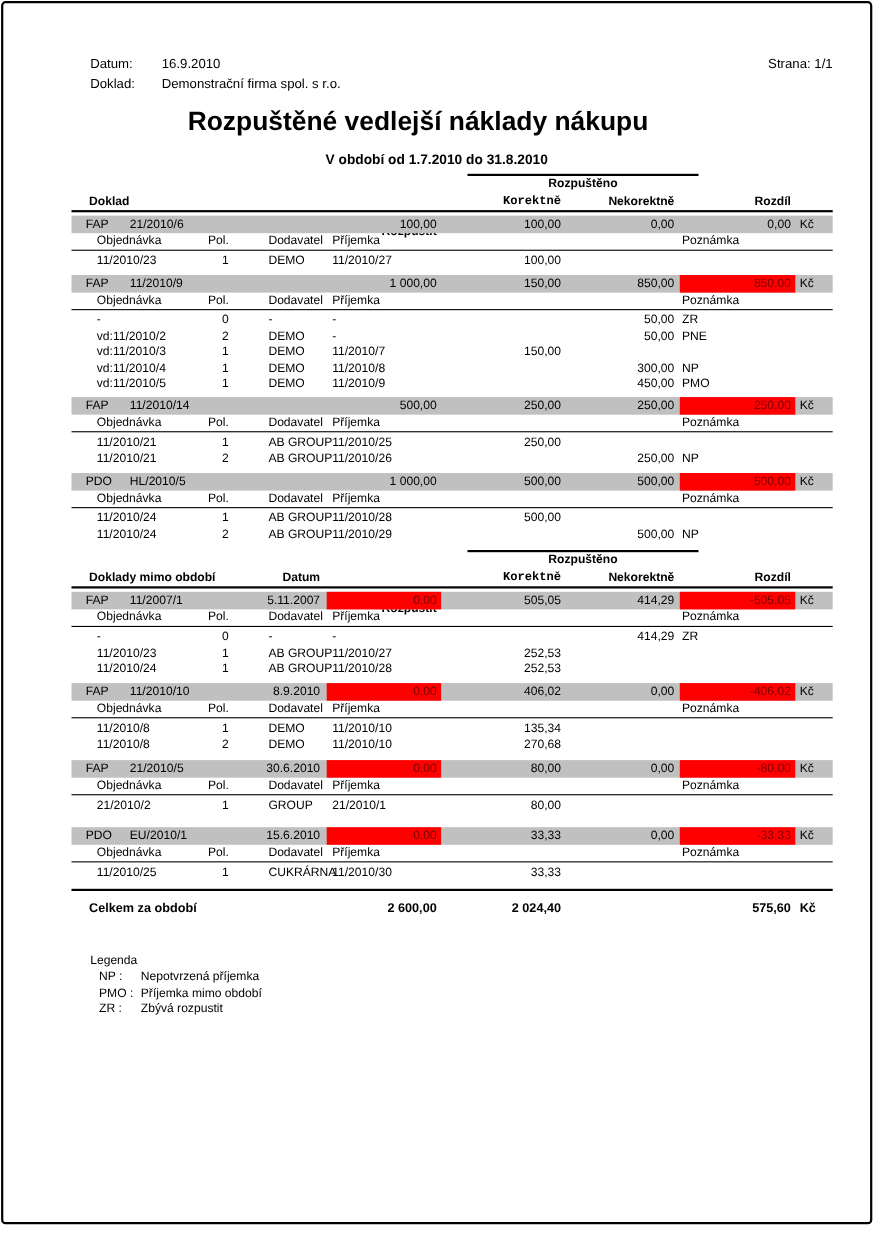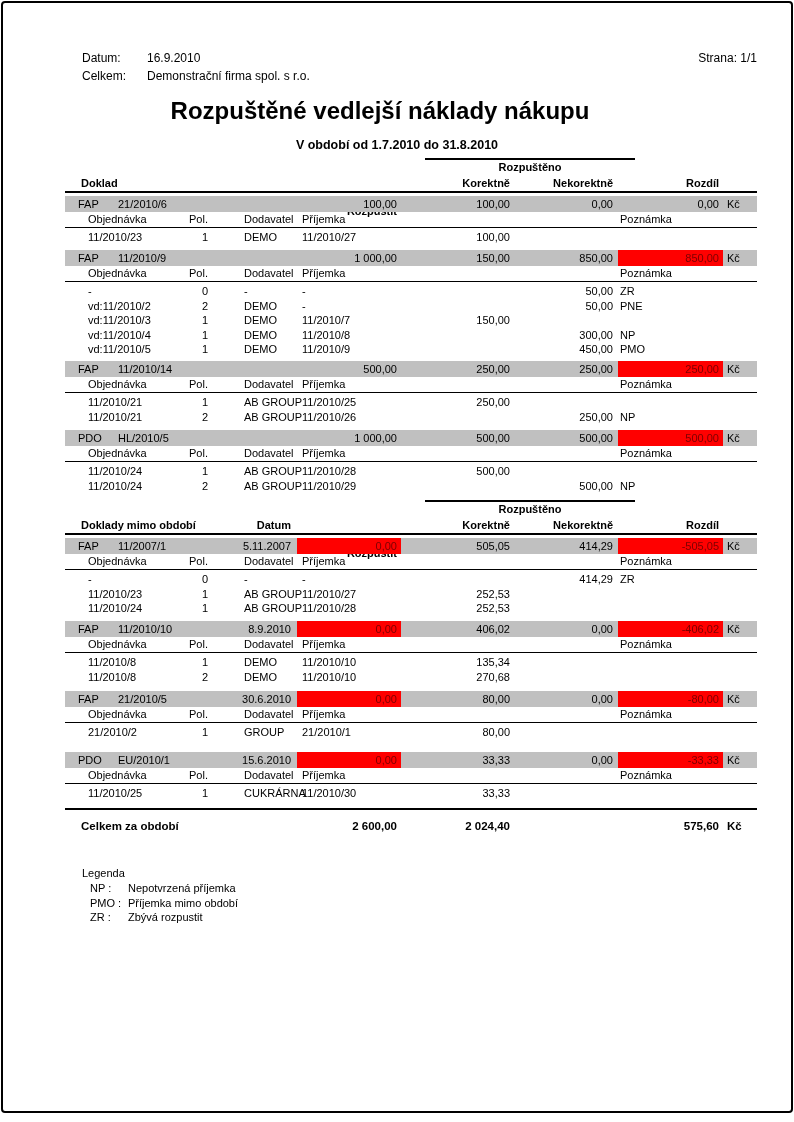--- a/index.html
+++ b/index.html
@@ -16,21 +16,21 @@
   #subtitle{top:138px;left:0;width:794px;text-align:center;font-size:12.5px;font-weight:bold;}
 
   
   .thead{position:absolute;left:65px;width:692px;font-weight:bold;font-size:11px;}
   .group-cell{position:absolute;left:360px;width:210px;top:0;height:16px;border-top:2px solid #000;text-align:center;line-height:15px;}
   .cols{position:absolute;top:16px;left:0;width:692px;height:17px;border-bottom:2px solid #000;line-height:16px;}
   .cols span{position:absolute;top:1px;white-space:nowrap;}
   .h-doklad{left:16px;}
   .h-datum{right:466px;}
   .h-rozpustit{right:360px;margin-top:28px;}
-  .h-korektne{right:247px;}
+  .h-korektne{right:247px;font-family:Liberation Mono, monospace;}
   .h-nekorektne{right:144px;}
   .h-rozdil{right:38px;}
 
   
   .section{position:absolute;left:65px;width:692px;font-size:11px;}
   .band{position:relative;height:16px;background:#c0c0c0;line-height:16px;}
   .subhead{position:relative;height:15px;border-bottom:1px solid #000;line-height:14px;margin-bottom:2px;}
   .drow{position:relative;height:14.5px;line-height:14.5px;}
   .band span,.subhead span,.drow span{position:absolute;top:0;white-space:nowrap;}
   .c-typ{left:13px;}
@@ -64,21 +64,21 @@
   .lg-code{position:absolute;left:25px;}
   .lg-text{position:absolute;left:63px;}
 </style>
 </head>
 <body>
 
 <div id="page-border"></div>
 
 <div class="abs meta" id="m-datum-label">Datum:</div>
 <div class="abs meta" id="m-datum-value">16.9.2010</div>
-<div class="abs meta" id="m-firma-label">Celkem:</div>
+<div class="abs meta" id="m-firma-label">Doklad:</div>
 <div class="abs meta" id="m-firma-value">Demonstrační firma spol. s r.o.</div>
 <div class="abs meta" id="m-strana">Strana: 1/1</div>
 
 <div class="abs" id="title">Rozpuštěné vedlejší náklady nákupu</div>
 <div class="abs" id="subtitle">V období od 1.7.2010 do 31.8.2010</div>
 
 <div class="thead" style="top:158px;">
   <div class="group-cell">
     <span>Rozpuštěno</span>
   </div>

